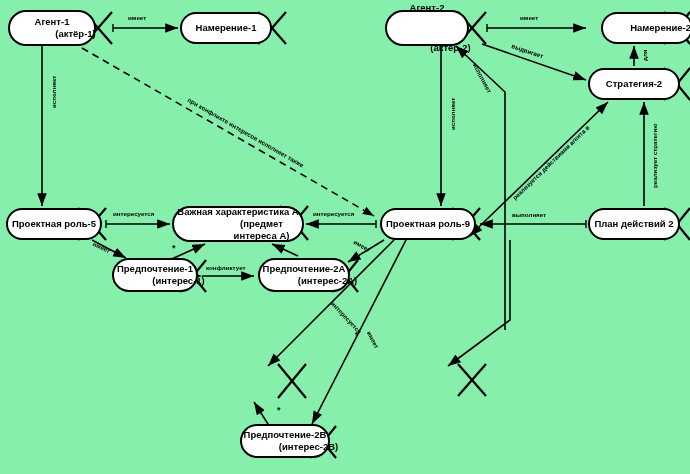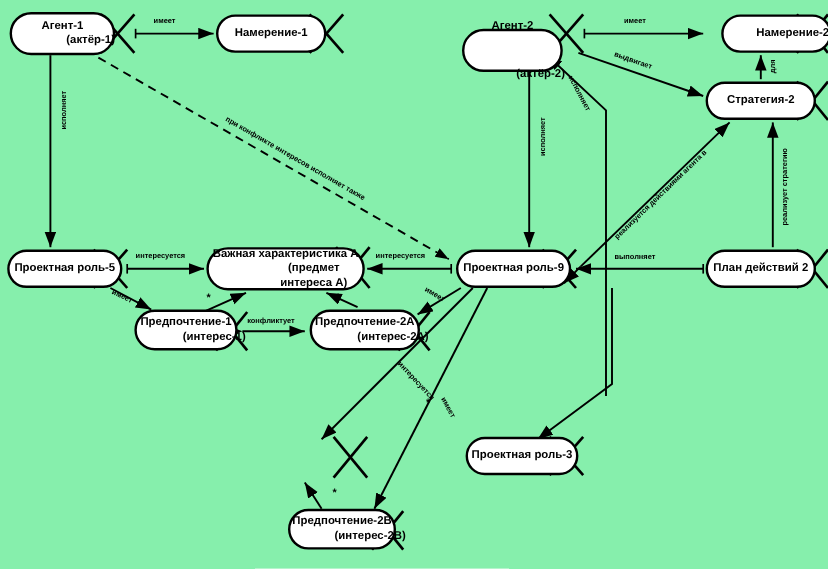--- a/index.html
+++ b/index.html
@@ -163,21 +163,21 @@
     </g>
   </svg>
 
   <div class="node" style="left:8px;top:10px;width:88px;height:36px;">
     <div>Агент-1</div>
     <div class="l2">(актёр-1)</div>
   </div>
   <div class="node" style="left:180px;top:12px;width:92px;height:32px;">
     <div>Намерение-1</div>
   </div>
-  <div class="node" style="left:385px;top:24px;width:84px;height:36px;gap:28px;">
+  <div class="node" style="left:385px;top:10px;width:84px;height:36px;gap:28px;">
     <div>Агент-2</div>
     <div class="l2">(актёр-2)</div>
   </div>
   <div class="node" style="left:601px;top:12px;width:92px;height:32px;align-items:flex-end;">
     <div>Намерение-2</div>
   </div>
   <div class="node" style="left:588px;top:68px;width:92px;height:32px;">
     <div>Стратегия-2</div>
   </div>
   <div class="node" style="left:6px;top:208px;width:96px;height:32px;">
@@ -193,23 +193,20 @@
   <div class="node" style="left:588px;top:208px;width:92px;height:32px;">
     <div>План действий 2</div>
   </div>
   <div class="node" style="left:112px;top:258px;width:86px;height:34px;">
     <div>Предпочтение-1</div>
     <div class="l2">(интерес-1)</div>
   </div>
   <div class="node" style="left:258px;top:258px;width:92px;height:34px;text-align:right;">
     <div>Предпочтение-2A</div>
     <div class="l2">(интерес-2A)</div>
-  </div>
-  <div class="node" style="left:388px;top:364px;width:94px;height:32px;">
-    <div>Проектная роль-3</div>
   </div>
   <div class="node" style="left:240px;top:424px;width:90px;height:34px;">
     <div>Предпочтение-2B</div>
     <div class="l2">(интерес-2B)</div>
   </div>
 
   <div class="elabel" style="left:128px;top:14px;">имеет</div>
   <div class="elabel" style="left:50px;top:108px;transform:rotate(-90deg);">исполняет</div>
   <div class="elabel" style="left:190px;top:96px;transform:rotate(30deg);">при конфликте интересов исполняет также</div>
 

